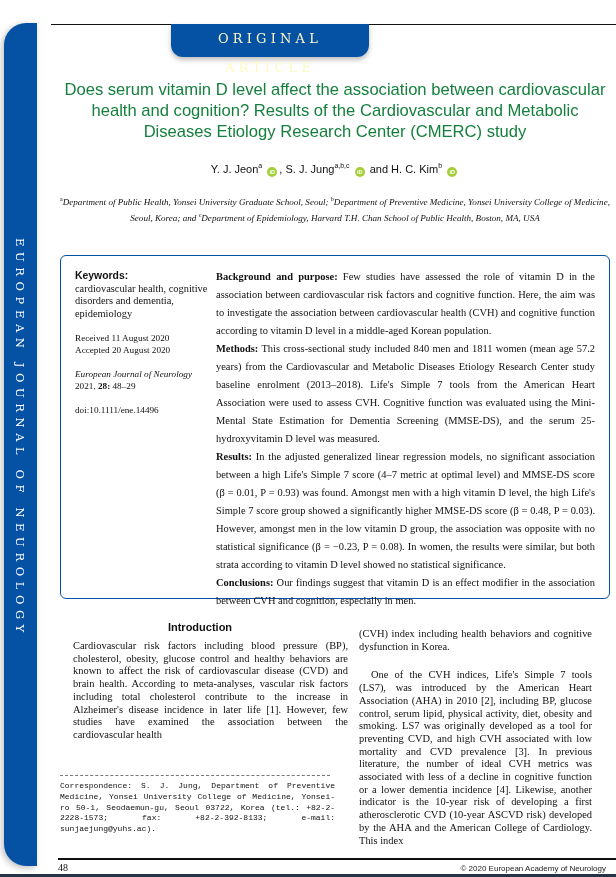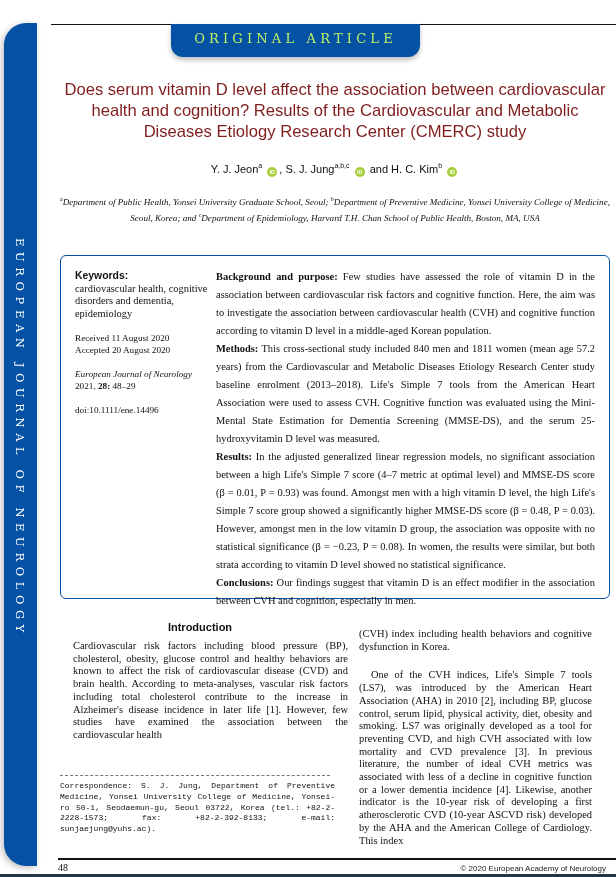--- a/index.html
+++ b/index.html
@@ -16,30 +16,30 @@
   .spine-text {
     position:absolute; left:20px; top:238px;
     transform-origin: left top; transform: rotate(90deg) translateX(0) translateY(-50%);
     color:#ffffff; font-family:"DejaVu Serif", serif; font-size:11.5px;
     letter-spacing:5.6px; white-space:nowrap;
   }
   .top-rule {
     position:absolute; left:51px; top:24px; width:565px; height:1px; background:#111;
   }
   .banner {
-    position:absolute; left:171px; top:24px; width:249px; height:33px;
+    position:absolute; left:171px; top:24px; width:198px; height:33px;
     background:#0552a5; border-radius:0 0 12px 12px;
     box-shadow: 0 3px 5px rgba(0,0,0,0.25);
-    color:#bef264; font-family:"DejaVu Serif", serif; font-size:13px;
+    color:#fef9c3; font-family:"DejaVu Serif", serif; font-size:13px;
     letter-spacing:4.2px; text-align:center; line-height:29px;
   }
   .title {
     position:absolute; left:60px; top:79px; width:550px;
     text-align:center; font-family:"Liberation Sans", sans-serif;
-    font-size:16.6px; line-height:21px; color:#7f1d1d;
+    font-size:16.6px; line-height:21px; color:#15803d;
   }
   .authors {
     position:absolute; left:60px; top:162px; width:550px; text-align:center;
     font-family:"Liberation Sans", sans-serif; font-size:11px; color:#111;
   }
   .authors sup { font-size:7px; }
   .orcid {
     display:inline-block; width:10px; height:10px; border-radius:50%;
     background:#a6ce39; color:#fff; font-size:5.5px; line-height:10px;
     text-align:center; vertical-align:-1px; margin:0 2px; font-weight:bold;

